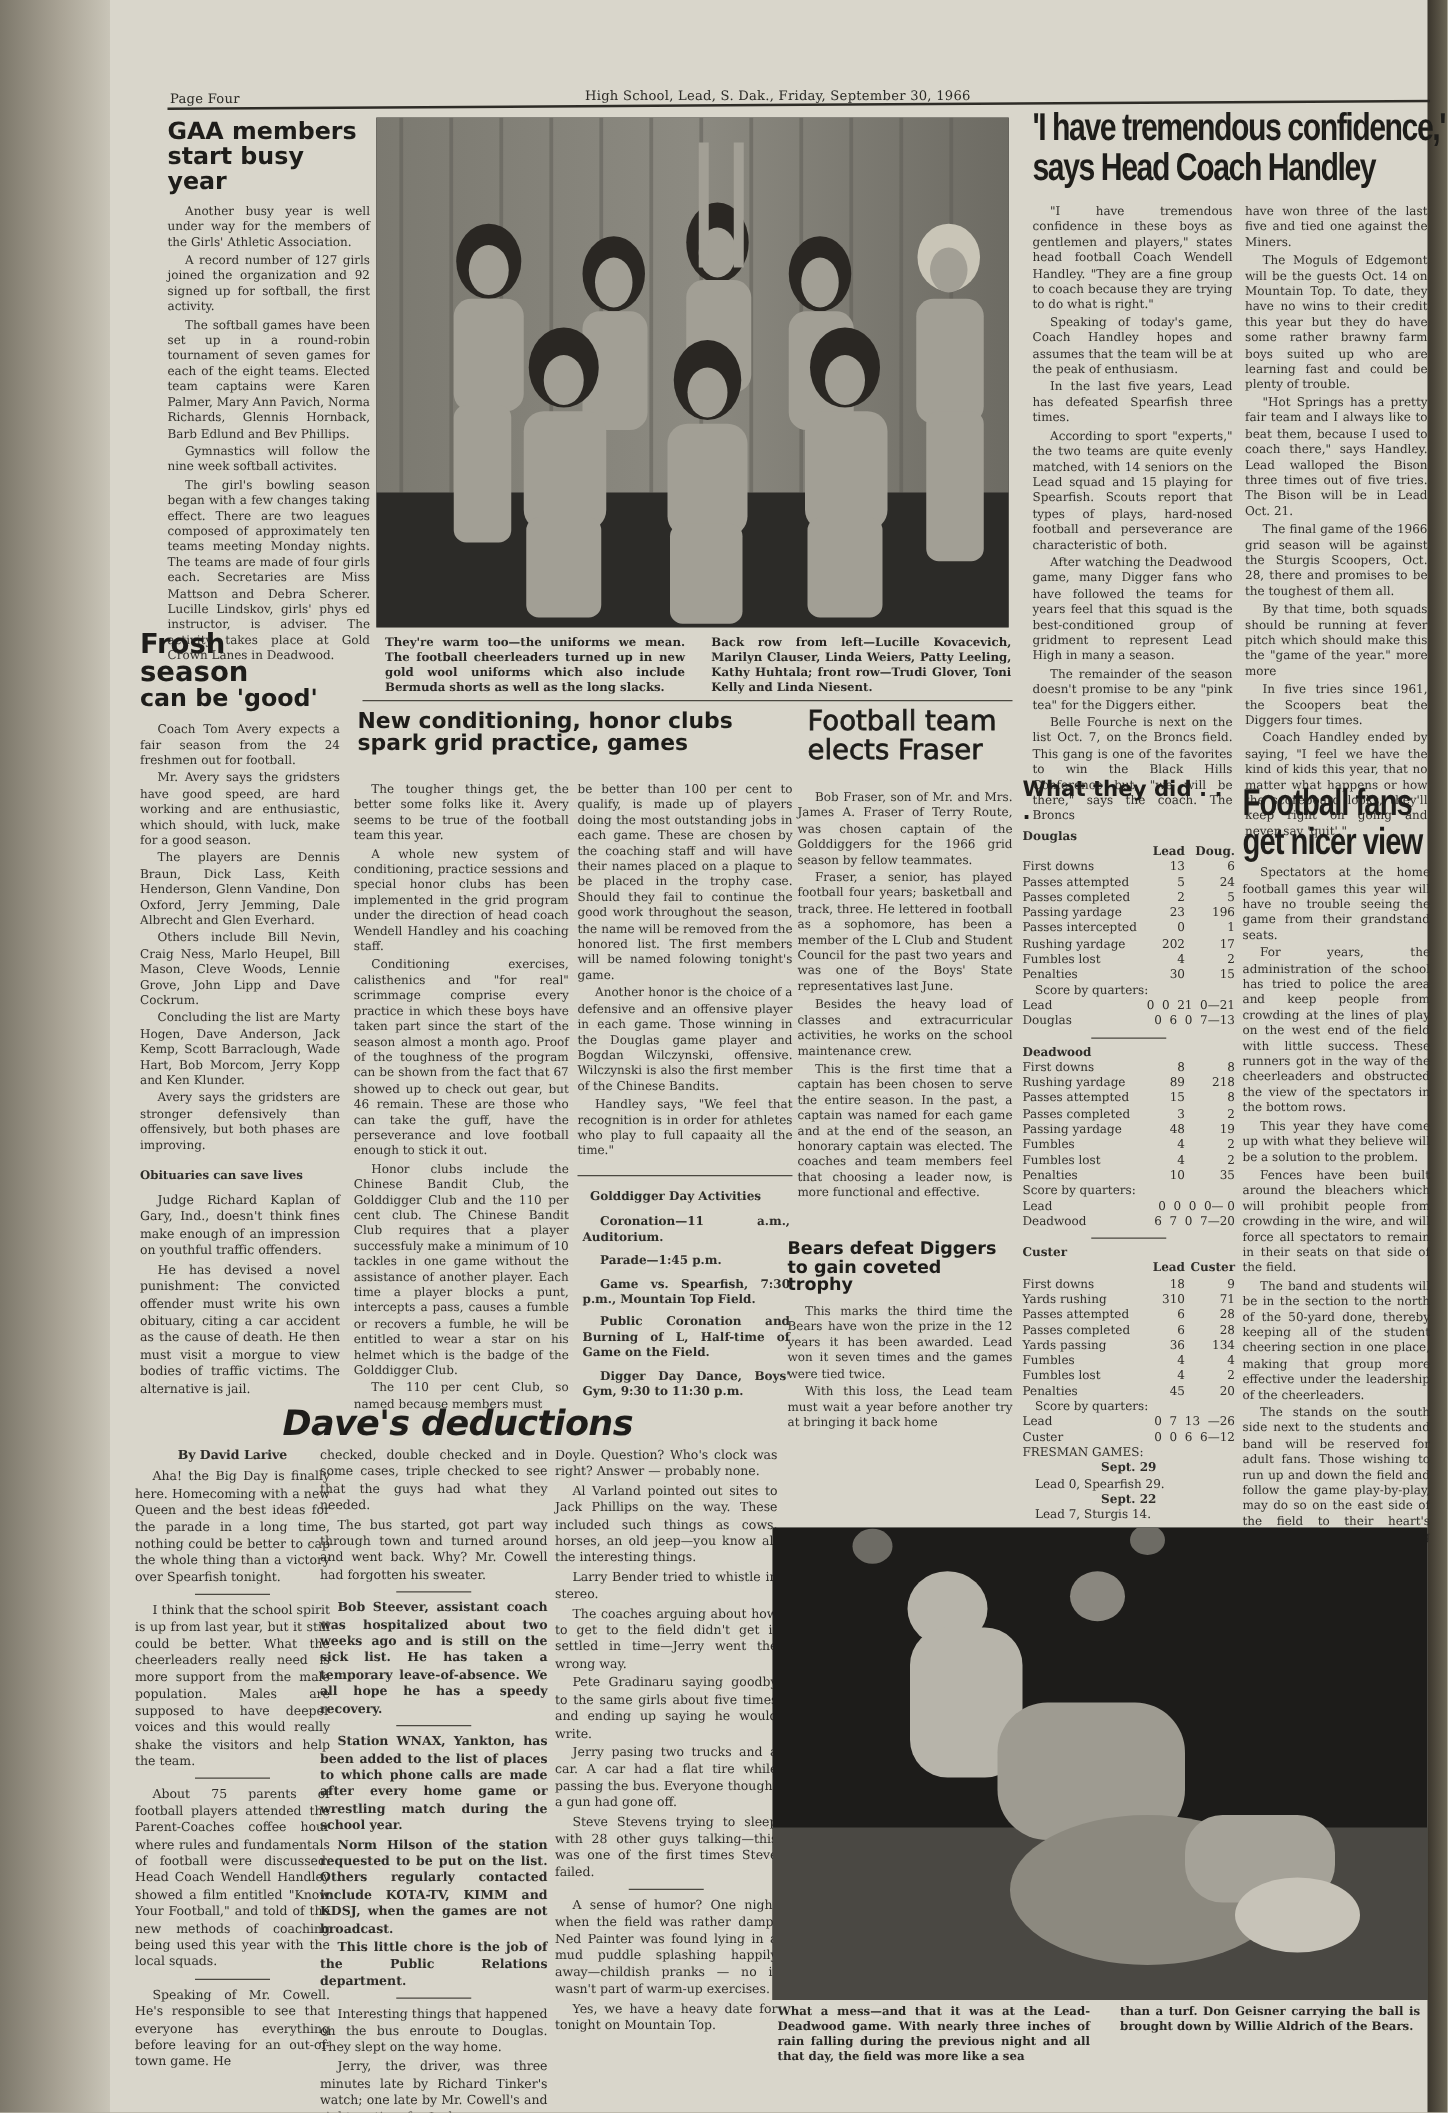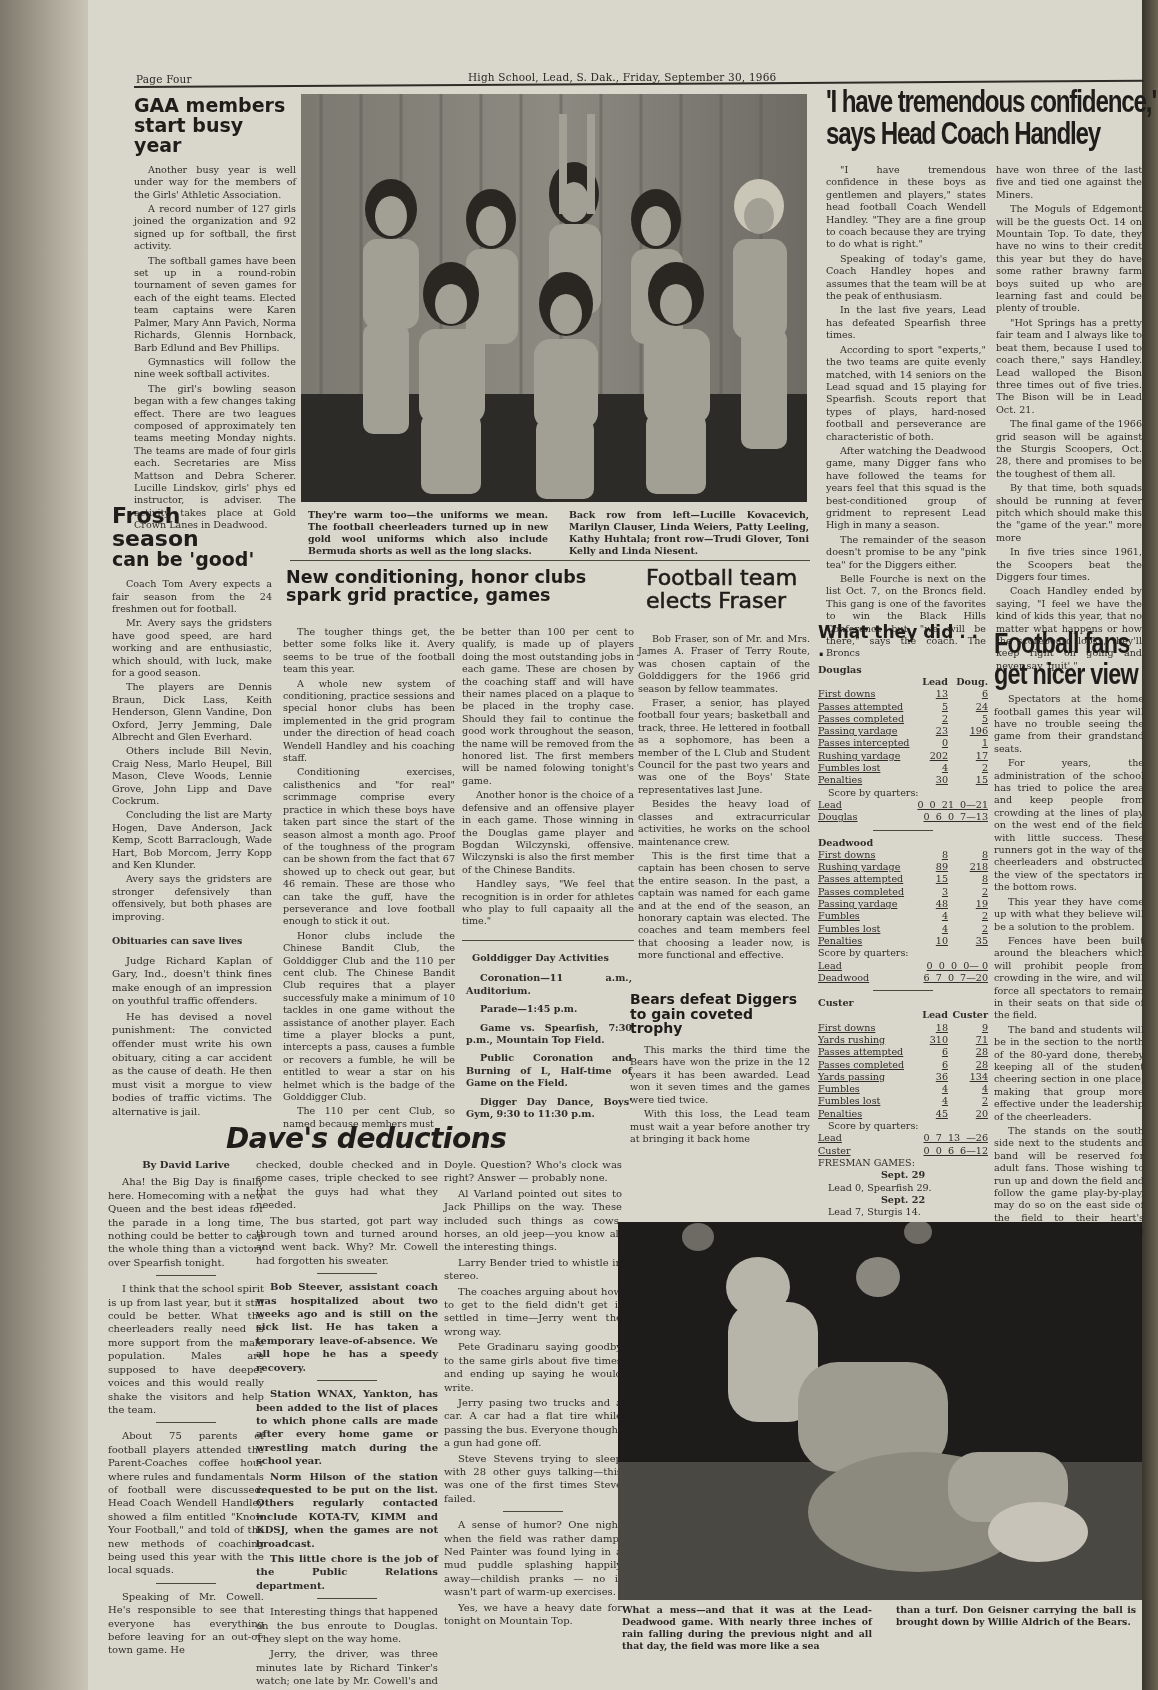--- a/index.html
+++ b/index.html
@@ -12,21 +12,21 @@
   .rule{position:absolute;height:2px;background:#2e2c27;}
   .thinrule{position:absolute;height:1px;background:#4a4740;}
   .hd-sans{font-family:"DejaVu Sans",sans-serif;font-weight:bold;color:#1e1d1a;line-height:1.05;}
   .hd-cond{font-family:"Liberation Sans",sans-serif;font-weight:bold;color:#1e1d1a;line-height:1.02;transform-origin:left top;}
   .body{font-family:"DejaVu Serif",serif;font-size:9.6px;line-height:12.4px;text-align:justify;color:#2f2d29;}
   .body p{margin:0 0 2px 0;text-indent:14px;}
   .bold{font-weight:bold;}
   .caption{font-family:"DejaVu Serif",serif;font-size:9.4px;line-height:12px;font-weight:bold;color:#2a2825;text-align:justify;}
   .photo{position:absolute;background:#3b3934;overflow:hidden;}
   .stats{font-family:"DejaVu Serif",serif;font-size:9.6px;line-height:12.3px;color:#2f2d29;}
-  .stats .row{display:flex;text-decoration:underline;}
+  .stats .row{display:flex;}
   .stats .lab{flex:1;}
   .stats .v1{width:34px;text-align:right;}
   .stats .v2{width:40px;text-align:right;}
   .stats .team{font-weight:bold;margin-top:2px;}
   .stats .hdr{display:flex;font-weight:bold;}
   .center{text-align:center;}
   .shortrule{width:60px;height:1px;background:#4a4740;margin:6px auto;}
   .col{position:absolute;}
 </style>
 </head>
@@ -381,21 +381,21 @@
 </div>
 
 <div class="col" style="left:994px;top:628px;width:150px;overflow:hidden;">
   <div class="hd-cond" style="font-size:30px;letter-spacing:-1px;transform:scaleX(0.78);white-space:nowrap;">Football fans</div>
   <div class="hd-cond" style="font-size:30px;letter-spacing:-1px;transform:scaleX(0.78);white-space:nowrap;margin-bottom:4px;">get nicer view</div>
   <div class="body">
     <p>Spectators at the home football games this year will have no trouble seeing the game from their grandstand seats.</p>
     <p>For years, the administration of the school has tried to police the area and keep people from crowding at the lines of play on the west end of the field with little success. These runners got in the way of the cheerleaders and obstructed the view of the spectators in the bottom rows.</p>
     <p>This year they have come up with what they believe will be a solution to the problem.</p>
     <p>Fences have been built around the bleachers which will prohibit people from crowding in the wire, and will force all spectators to remain in their seats on that side of the field.</p>
-    <p>The band and students will be in the section to the north of the 80-yard done, thereby keeping all of the student cheering section in one place, making that group more effective under the leadership of the cheerleaders.</p>
+    <p>The band and students will be in the section to the north of the 50-yard done, thereby keeping all of the student cheering section in one place, making that group more effective under the leadership of the cheerleaders.</p>
     <p>The stands on the south side next to the students and band will be reserved for adult fans. Those wishing to run up and down the field and follow the game play-by-play, may do so on the east side of the field to their heart's content without bothering anyone.</p>
   </div>
 </div>
 
 <div class="abs" style="left:226px;top:1122px;font-family:'DejaVu Sans',sans-serif;font-weight:bold;font-style:italic;font-size:28px;color:#1e1d1a;letter-spacing:-0.5px;">Dave's deductions</div>
 <div class="col body" style="left:108px;top:1158px;width:156px;font-size:10px;line-height:13.4px;">
   <p class="center bold" style="text-indent:0;margin-bottom:4px;">By David Larive</p>
   <p>Aha! the Big Day is finally here. Homecoming with a new Queen and the best ideas for the parade in a long time, nothing could be better to cap the whole thing than a victory over Spearfish tonight.</p>
   <div class="shortrule"></div>
   <p>I think that the school spirit is up from last year, but it still could be better. What the cheerleaders really need is more support from the male population. Males are supposed to have deeper voices and this would really shake the visitors and help the team.</p>

